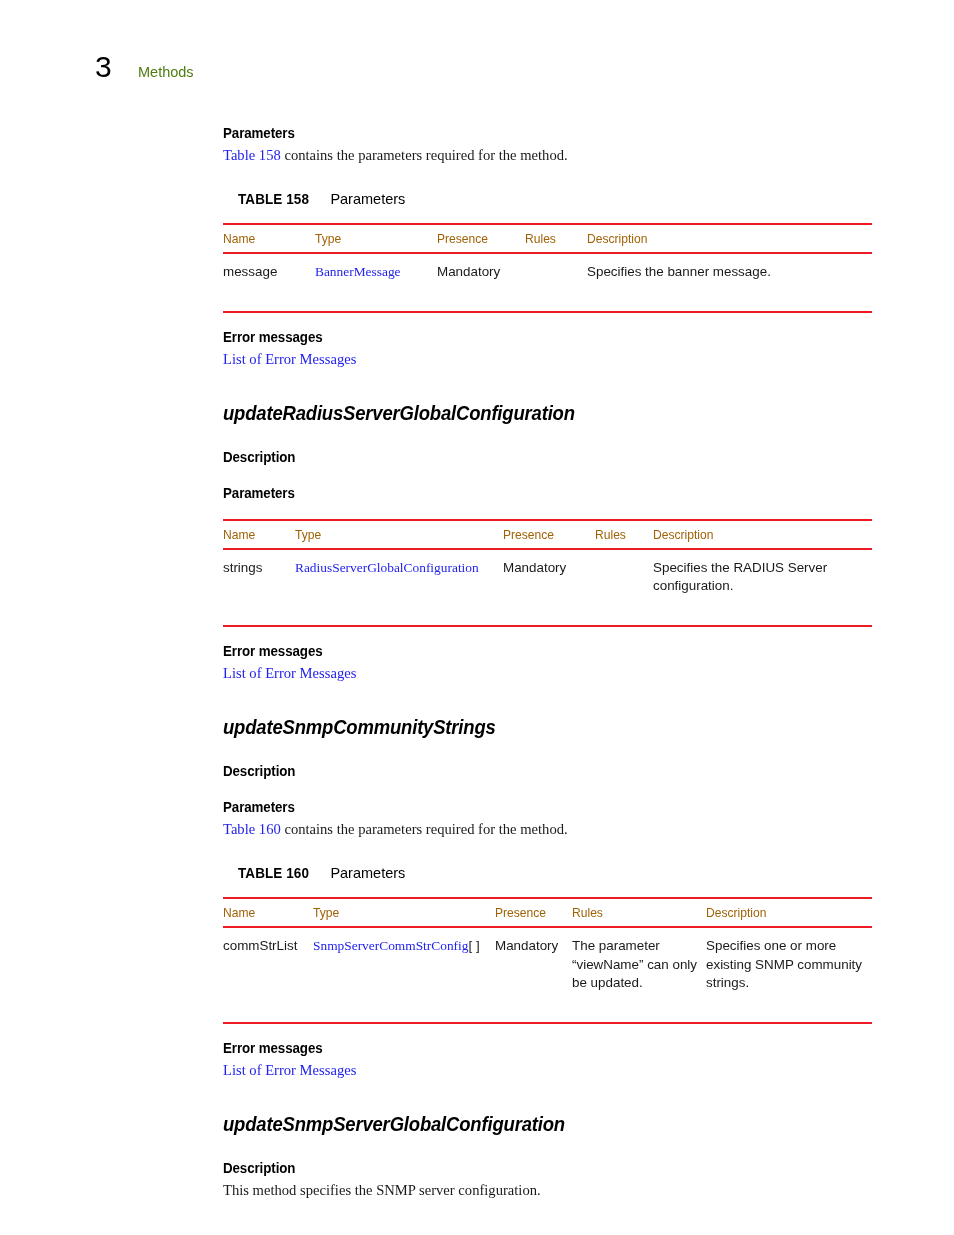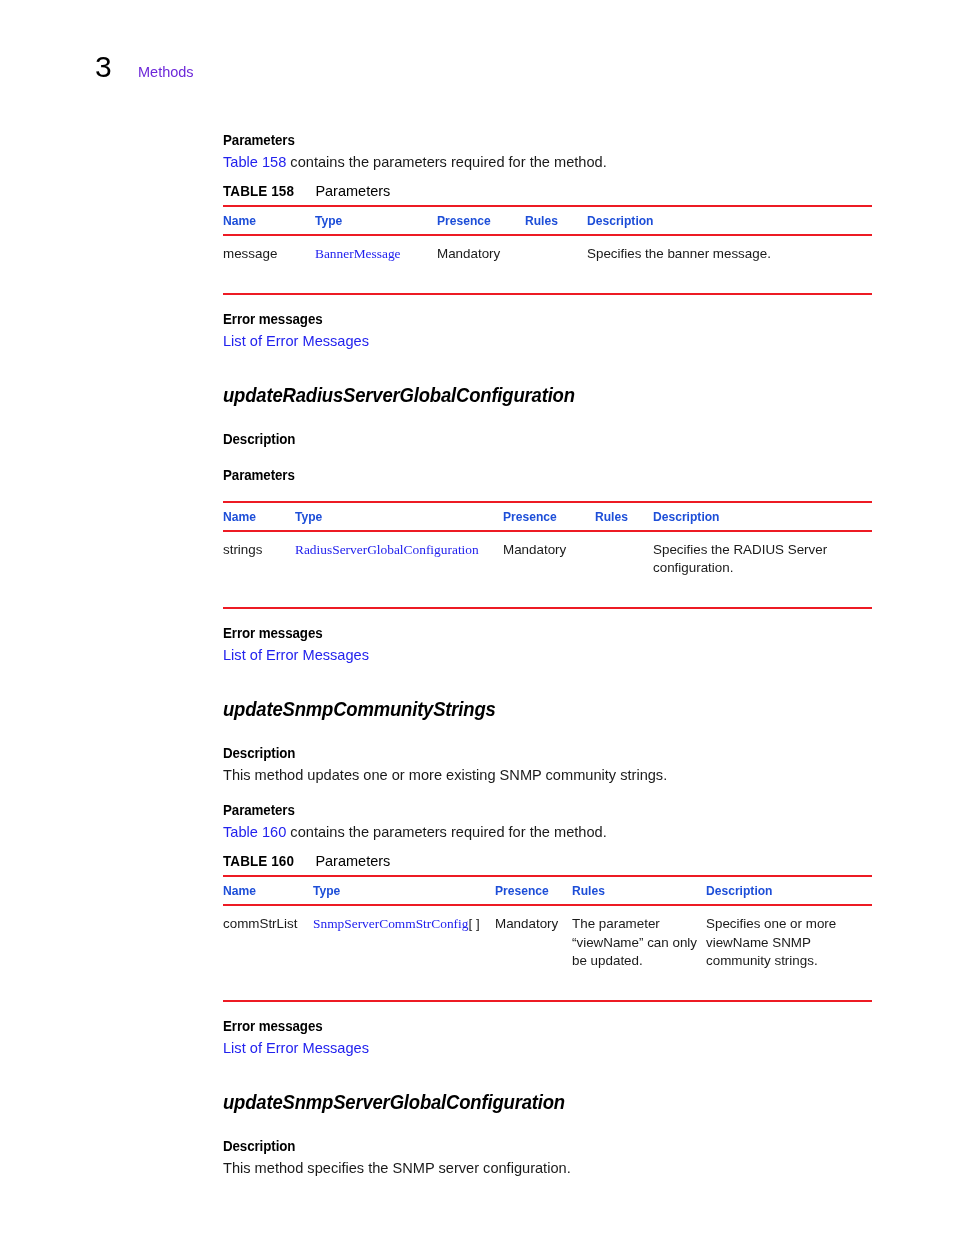--- a/index.html
+++ b/index.html
@@ -29,46 +29,46 @@
     font-size: 30px;
     font-weight: 400;
     line-height: 1;
     color: #000;
     width: 43px;
   }
   .chapter-title {
     font-family: "Liberation Sans", sans-serif;
     font-size: 14.5px;
     font-weight: 400;
-    color: #6d28d9;
+    color: #4d7c0f;
   }
 
   
   .content {
     position: absolute;
     left: 223px;
-    top: 132px;
+    top: 125px;
     width: 650px;
   }
 
   
   .sub-heading {
     font-family: "Liberation Sans Narrow", "Liberation Sans", sans-serif;
     font-size: 14.5px;
     font-weight: 700;
     letter-spacing: -0.1px;
     color: #000;
     margin: 0;
     transform: scaleX(0.92);
     transform-origin: left center;
   }
 
   
   .body-text {
-    font-family: Liberation Sans, sans-serif;
+    font-family: Liberation Serif, serif;
     font-size: 14.6px;
     font-weight: 400;
     color: #1a1a1a;
     margin: 0;
     line-height: 1.45;
   }
 
   .link {
     color: #2222ee;
     text-decoration: none;
@@ -83,21 +83,21 @@
     color: #000;
     margin: 0;
     letter-spacing: -0.2px;
     transform: scaleX(0.88);
     transform-origin: left center;
     white-space: nowrap;
   }
 
   
   .table-caption {
-    margin: 0;
+    margin: 15px;
     white-space: nowrap;
   }
   .table-caption .cap-label {
     font-family: "Liberation Sans Narrow", "Liberation Sans", sans-serif;
     font-size: 14.5px;
     font-weight: 700;
     letter-spacing: 0.1px;
     display: inline-block;
     transform: scaleX(0.93);
     transform-origin: left center;
@@ -125,22 +125,22 @@
   table.param-table thead tr {
     border-top: 2.2px solid #ed1b24;
     border-bottom: 2.2px solid #ed1b24;
   }
   table.param-table tbody tr {
     border-bottom: 2.2px solid #ed1b24;
   }
   table.param-table th {
     font-family: "Liberation Sans Narrow", "Liberation Sans", sans-serif;
     font-size: 13px;
-    font-weight: 700;
-    color: #1d4ed8;
+    font-weight: 400;
+    color: #a16207;
     padding: 6px 6px 6px 0;
     letter-spacing: 0px;
   }
   table.param-table th > span {
     display: inline-block;
     transform: scaleX(0.93);
     transform-origin: left center;
   }
   table.param-table td {
     font-family: "Liberation Sans", sans-serif;
@@ -255,21 +255,20 @@
     <p class="body-text"><a class="link" href="#">List of Error Messages</a></p>
   </div>
 
   <div class="gap-xl"></div>
 
   <div>
     <h2 class="method-heading">updateSnmpCommunityStrings</h2>
     <div class="gap-l"></div>
     <p class="sub-heading">Description</p>
     <div class="gap-xs"></div>
-    <p class="body-text">This method updates one or more existing SNMP community strings.</p>
     <div class="gap-m"></div>
     <p class="sub-heading">Parameters</p>
     <div class="gap-xs"></div>
     <p class="body-text"><a class="link" href="#">Table 160</a><span> contains the parameters required for the method.</span></p>
     <div class="gap-s"></div>
     <p class="table-caption">
       <span class="cap-label">TABLE 160</span><span class="cap-title">Parameters</span>
     </p>
     <table class="param-table">
       <colgroup>
@@ -287,21 +286,21 @@
           <th><span>Rules</span></th>
           <th><span>Description</span></th>
         </tr>
       </thead>
       <tbody>
         <tr>
           <td>commStrList</td>
           <td><a class="link" href="#">SnmpServerCommStrConfig</a><span class="bracket">[ ]</span></td>
           <td>Mandatory</td>
           <td>The parameter “viewName” can only be updated.</td>
-          <td>Specifies one or more viewName SNMP community strings.</td>
+          <td>Specifies one or more existing SNMP community strings.</td>
         </tr>
       </tbody>
     </table>
     <div class="gap-m"></div>
     <p class="sub-heading">Error messages</p>
     <div class="gap-xs"></div>
     <p class="body-text"><a class="link" href="#">List of Error Messages</a></p>
   </div>
 
   <div class="gap-xl"></div>

